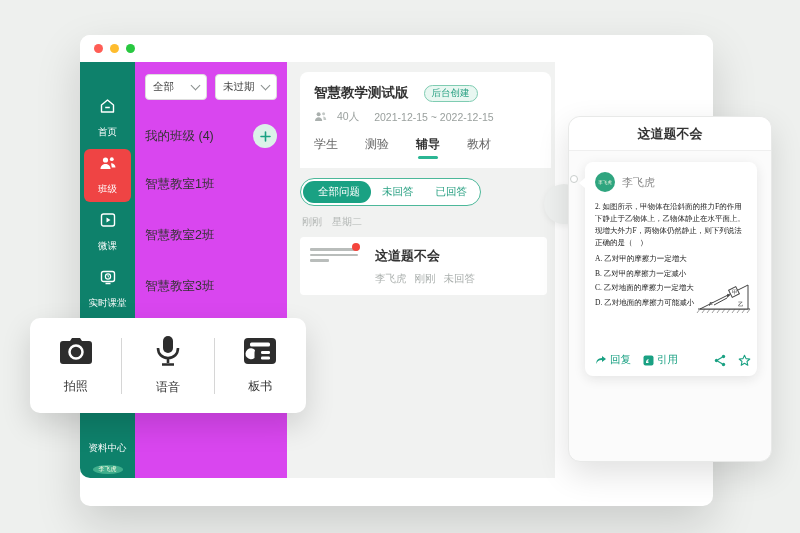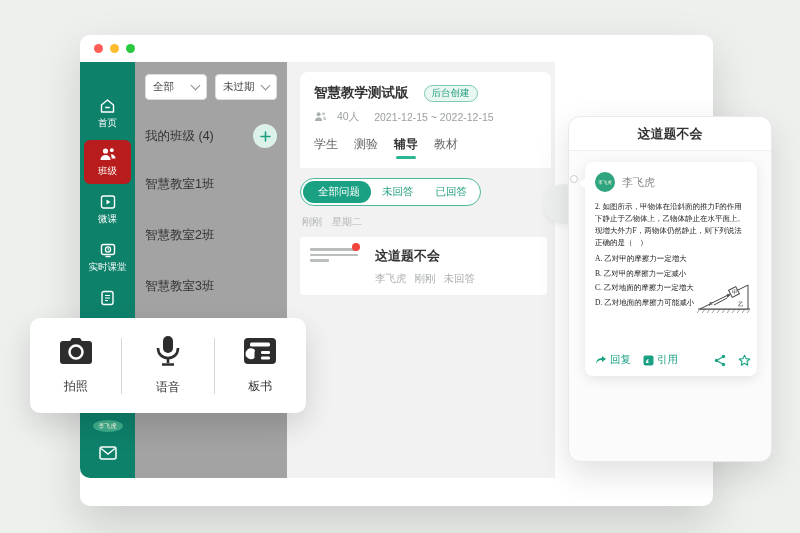--- a/index.html
+++ b/index.html
@@ -16,32 +16,32 @@
     border-radius:10px 10px 0 0;background:#fff;}
   .dot{width:9px;height:9px;border-radius:50%;}
   .dot.red{background:#ff5d55;} .dot.yellow{background:#febc2e;} .dot.green{background:#28c840;}
   .appbar{height:28px;background:#0e816b;color:#fff;display:flex;align-items:center;
     padding-left:13px;font-size:12px;font-weight:bold;letter-spacing:1px;}
   .win-body{display:flex;height:416px;border-radius:0 0 10px 10px;overflow:hidden;}
 
   
   .sidebar{width:55px;background:#0e816b;display:flex;flex-direction:column;align-items:center;
     padding-top:30px;box-sizing:border-box;flex:none;}
-  .side-item{width:47px;display:flex;flex-direction:column;align-items:center;gap:3px;
+  .side-item{width:47px;display:flex;flex-direction:column;align-items:center;gap:12px;
     padding:6px 0;color:#fff;font-size:9.5px;border-radius:6px;margin-bottom:4px;cursor:pointer;}
-  .side-item.active{background:#b91c1c;}
+  .side-item.active{background:#ef4444;}
   .side-item svg{display:block;}
   .side-spacer{flex:0 0 78px;}
   .side-label-only{color:#fff;font-size:9.5px;margin-bottom:10px;}
   .side-avatar{width:30px;height:30px;border-radius:50%;background:#3fae8c;color:#fffde6;
     display:flex;align-items:center;justify-content:center;font-size:6px;margin-bottom:14px;}
   .side-mail{margin-bottom:14px;}
 
   
-  .list-panel{width:152px;background:#a3a3a3;box-sizing:border-box;padding:12px 10px;flex:none;}
+  .list-panel{width:152px;background:#d946ef;box-sizing:border-box;padding:12px 10px;flex:none;}
   .selects{display:flex;gap:8px;}
   .select{flex:1;height:24px;border:1px solid #ddd;border-radius:4px;background:#fff;
     display:flex;align-items:center;justify-content:space-between;padding:0 7px;
     font-size:10.5px;color:#444;cursor:pointer;}
   .chev{width:6px;height:6px;border-right:1.5px solid #8a8f8e;border-bottom:1.5px solid #8a8f8e;
     transform:rotate(45deg);margin-top:-3px;}
   .section-row{display:flex;align-items:center;justify-content:space-between;margin-top:24px;}
   .section-title{font-size:12.5px;color:#333;}
   .add-btn{width:24px;height:24px;border-radius:50%;background:#dcf1e9;display:flex;
     align-items:center;justify-content:center;cursor:pointer;}
@@ -51,21 +51,21 @@
   
   .content{flex:1;background:#fff;position:relative;}
   .gray-col{position:absolute;left:0;top:0;width:268px;height:100%;background:#f1f2f1;}
   .class-card{margin:10px 4px 0 13px;background:#fff;border-radius:8px 8px 0 0;
     padding:12px 14px 0;box-sizing:border-box;}
   .title-row{display:flex;align-items:flex-end;gap:15px;}
   .class-title{font-size:13.5px;font-weight:bold;color:#333;}
   .badge{font-size:9.5px;color:#2aa183;background:#e8f7f1;border:1px solid #7fccb2;
     border-radius:9px;padding:1px 7px;white-space:nowrap;}
   .info-row{display:flex;align-items:center;gap:10px;margin-top:8px;font-size:10.5px;color:#9aa09e;}
-  .tabs{display:flex;gap:16px;margin-top:12px;padding-bottom:9px;}
+  .tabs{display:flex;gap:27px;margin-top:12px;padding-bottom:9px;}
   .tab{font-size:12px;color:#666;position:relative;padding-bottom:6px;cursor:pointer;}
   .tab.active{color:#333;font-weight:bold;}
   .tab.active::after{content:"";position:absolute;left:50%;transform:translateX(-50%);
     bottom:0;width:20px;height:3px;border-radius:2px;background:#2bb694;}
   .pill-bar{display:inline-flex;align-items:center;margin:10px 0 0 13px;background:#fff;
     border:1px solid #4db89a;border-radius:999px;padding:2px;}
   .pill{font-size:10.5px;color:#2aa183;padding:4px 11px;border-radius:999px;cursor:pointer;white-space:nowrap;}
   .pill.active{background:#1aa183;color:#fff;padding-left:15px;}
   .time-row{margin:9px 0 0 15px;font-size:10px;color:#b2b6b4;display:flex;gap:10px;}
   .q-card{margin:8px 8px 0 13px;background:#fff;border-radius:4px;padding:9px 10px;display:flex;gap:17px;}

